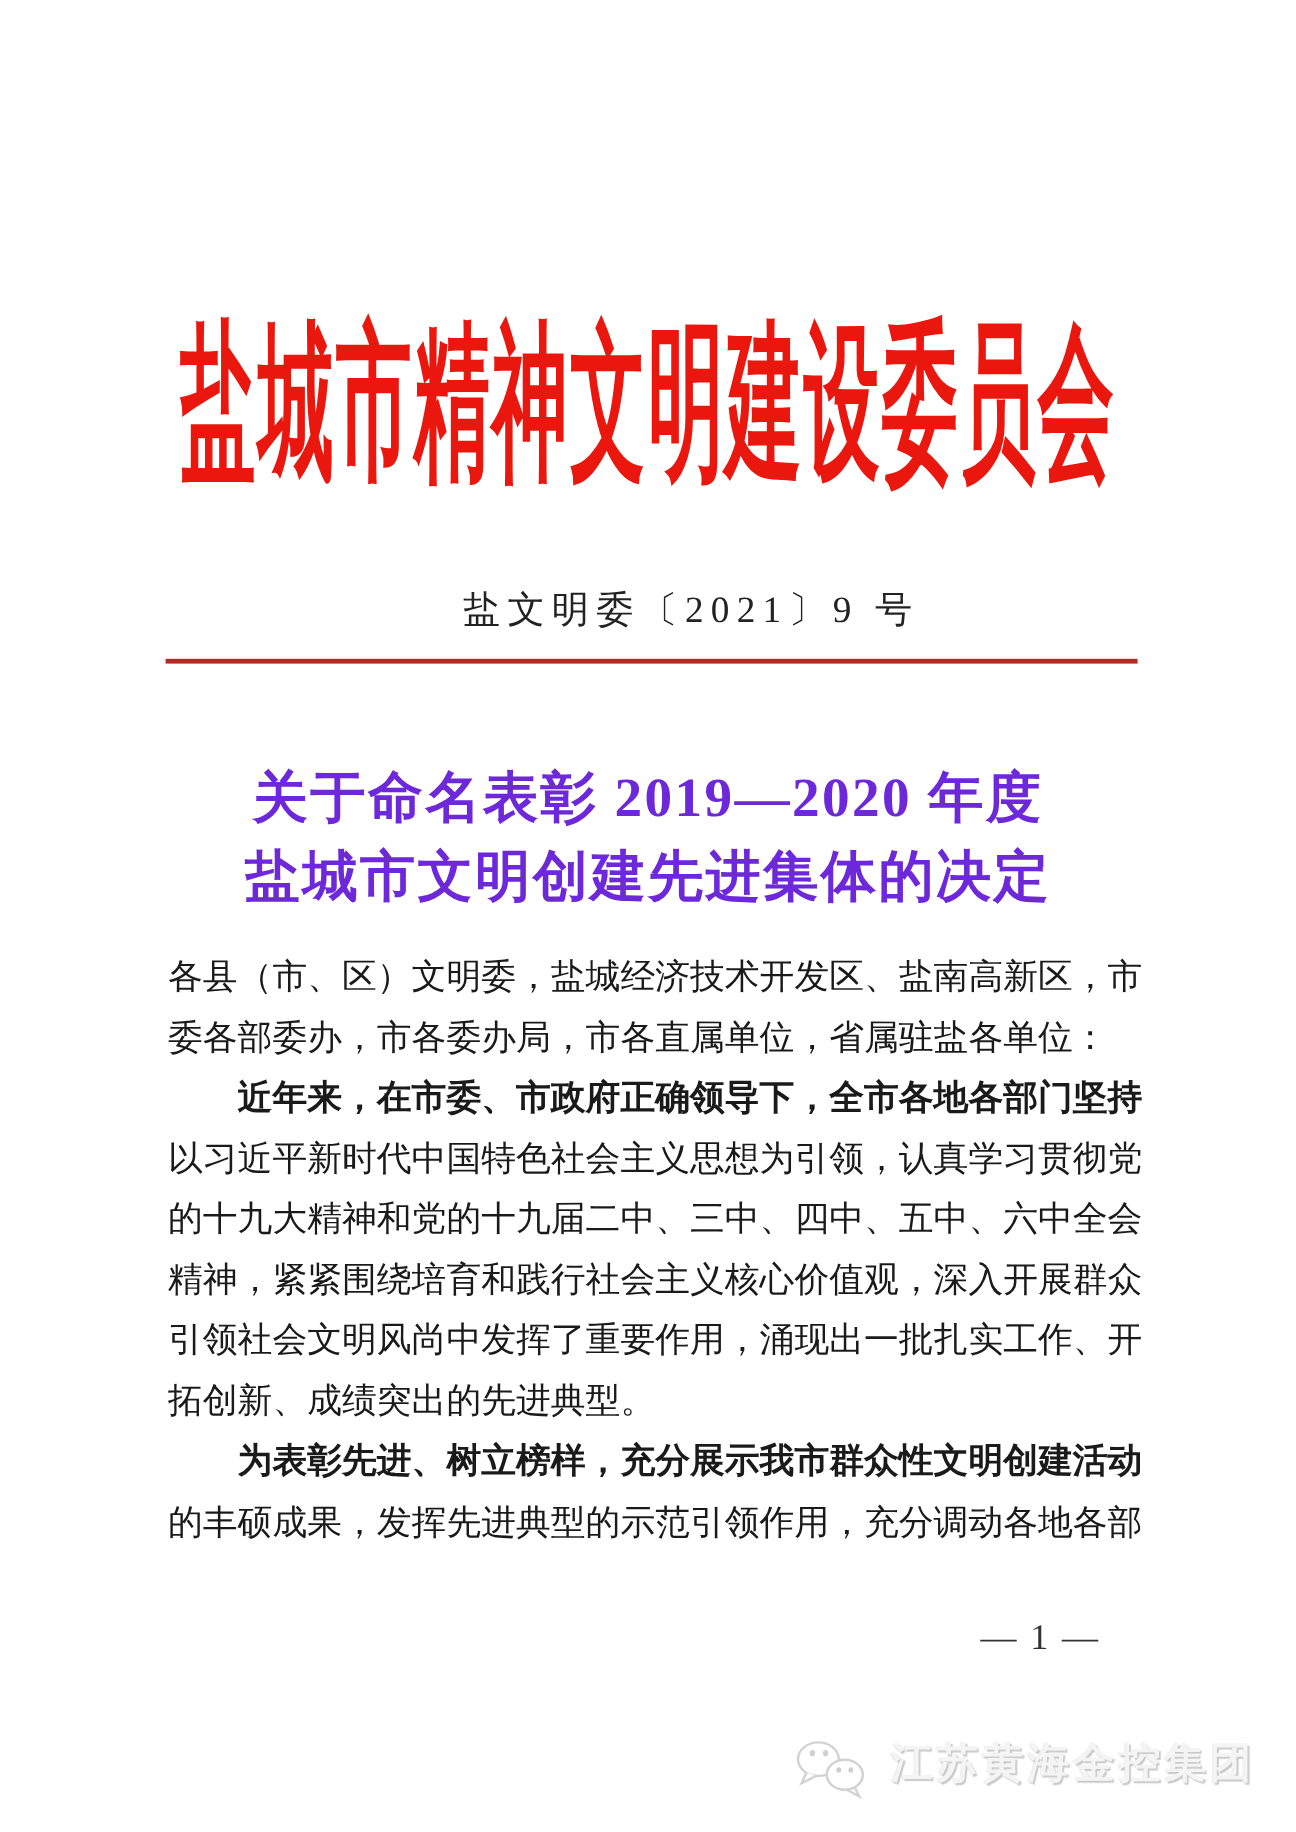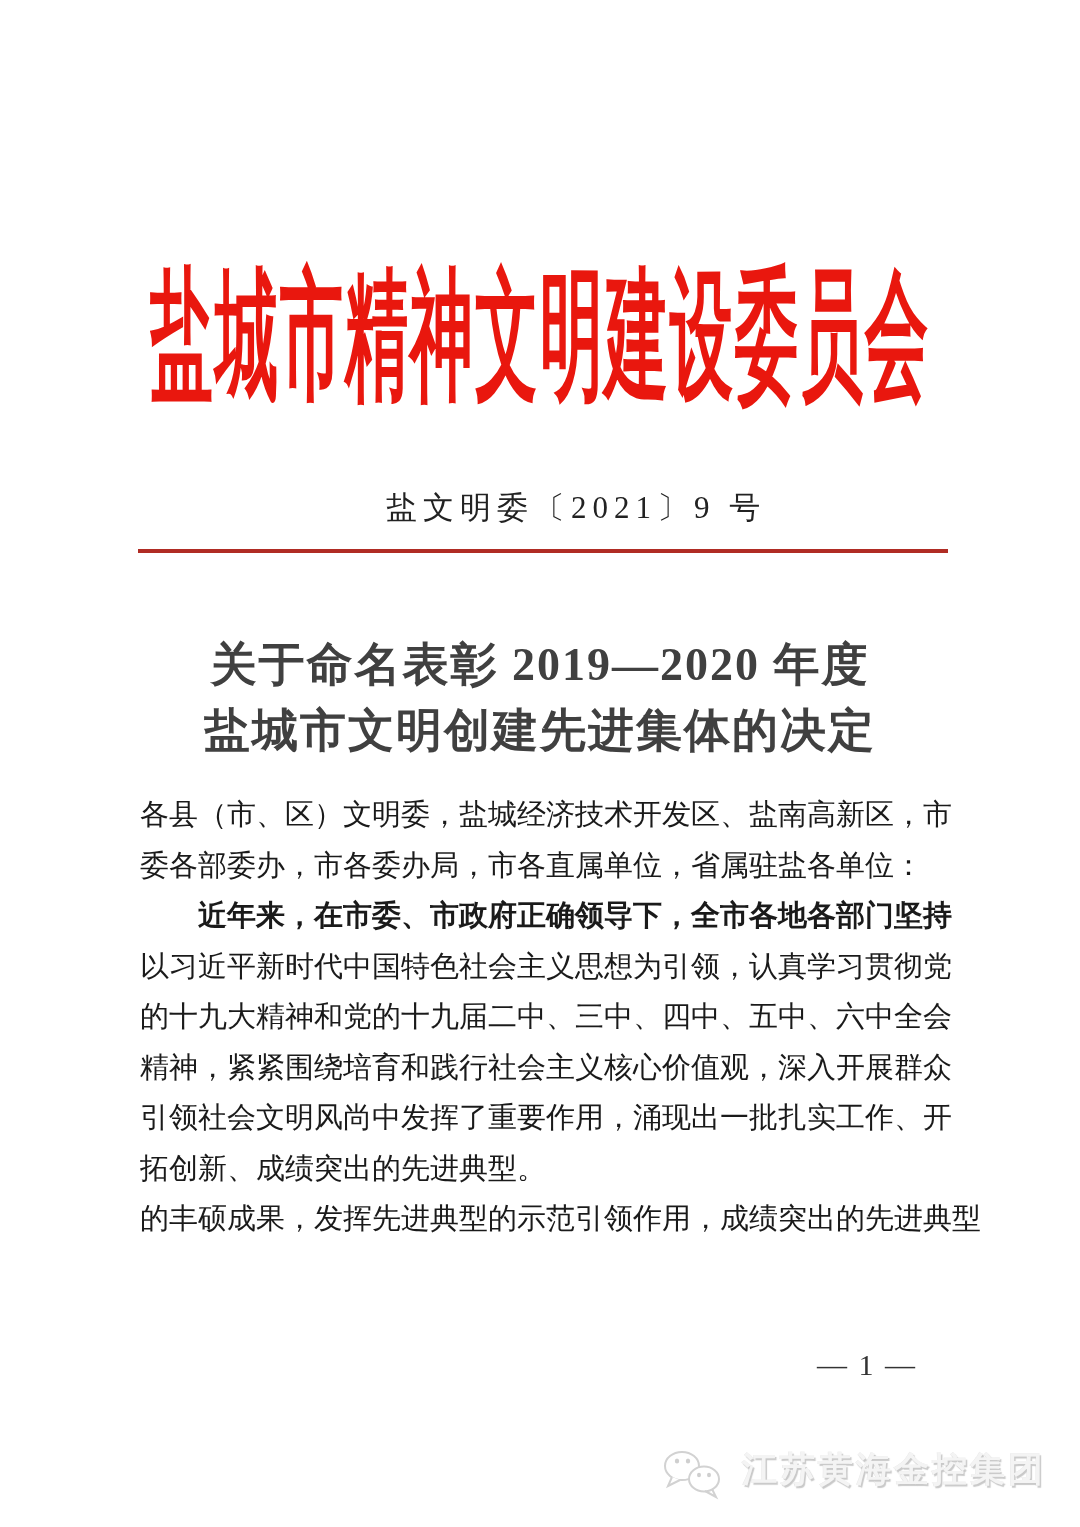--- a/index.html
+++ b/index.html
@@ -53,21 +53,21 @@
     height: 4px;
     background: #b02c24;
   }
   
   .doc-title {
     position: absolute;
     top: 632px;
     left: 0;
     width: 1080px;
     text-align: center;
-    color: #404040;
+    color: #6d28d9;
     font-weight: bold;
   }
   .doc-title .t-line {
     font-size: 46px;
     line-height: 66px;
     letter-spacing: 2px;
   }
   
   .body-block {
     position: absolute;
@@ -138,21 +138,22 @@
 
   <div class="body-block">
     <div class="b-line fill">各县（市、区）文明委，盐城经济技术开发区、盐南高新区，市</div>
     <div class="b-line">委各部委办，市各委办局，市各直属单位，省属驻盐各单位：</div>
     <div class="b-line fill indent">近年来，在市委、市政府正确领导下，全市各地各部门坚持</div>
     <div class="b-line fill">以习近平新时代中国特色社会主义思想为引领，认真学习贯彻党</div>
     <div class="b-line fill">的十九大精神和党的十九届二中、三中、四中、五中、六中全会</div>
     <div class="b-line fill">精神，紧紧围绕培育和践行社会主义核心价值观，深入开展群众</div>
     <div class="b-line fill">引领社会文明风尚中发挥了重要作用，涌现出一批扎实工作、开</div>
     <div class="b-line">拓创新、成绩突出的先进典型。</div>
-    <div class="b-line fill">的丰硕成果，发挥先进典型的示范引领作用，成绩突出的先进典型</div>
+    <div class="b-line fill indent">为表彰先进、树立榜样，充分展示我市群众性文明创建活动</div>
+    <div class="b-line fill">的丰硕成果，发挥先进典型的示范引领作用，充分调动各地各部</div>
   </div>
 
   <div class="page-number">— 1 —</div>
 
   <div class="watermark">
     <span>
       <svg width="74" height="56" viewBox="0 0 74 56">
         <g fill="#ffffff" stroke="#d2d2d2" stroke-width="2">
           <ellipse cx="24" cy="20" rx="17" ry="14"></ellipse>
           <path d="M14 31 L10 40 L22 34 Z" stroke="none" fill="#ffffff"></path>

